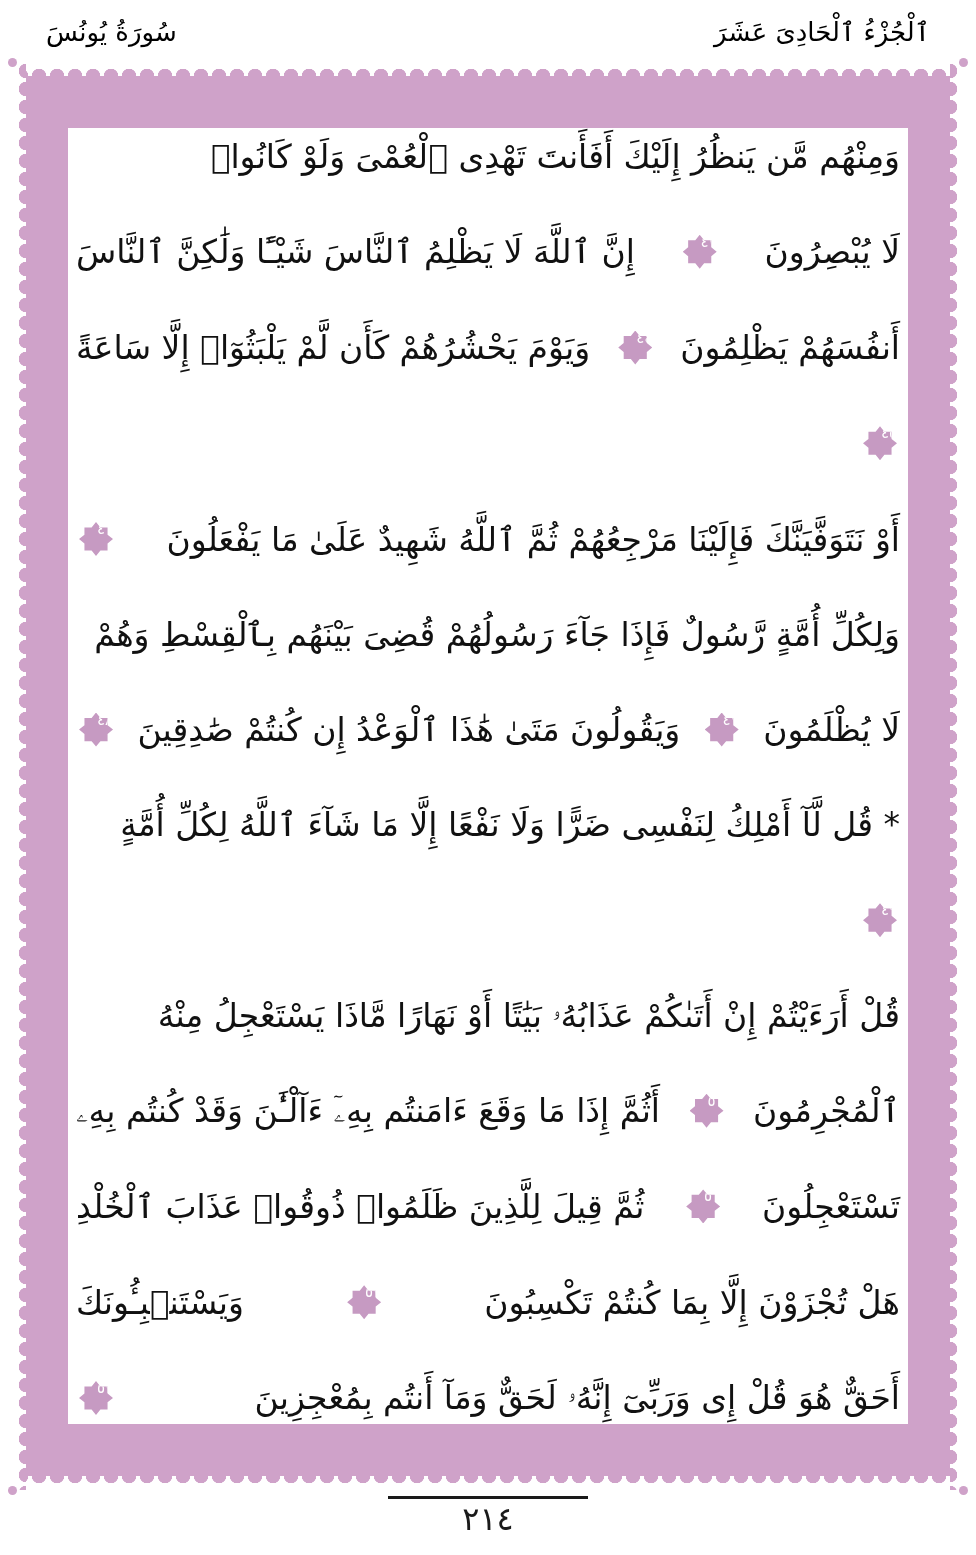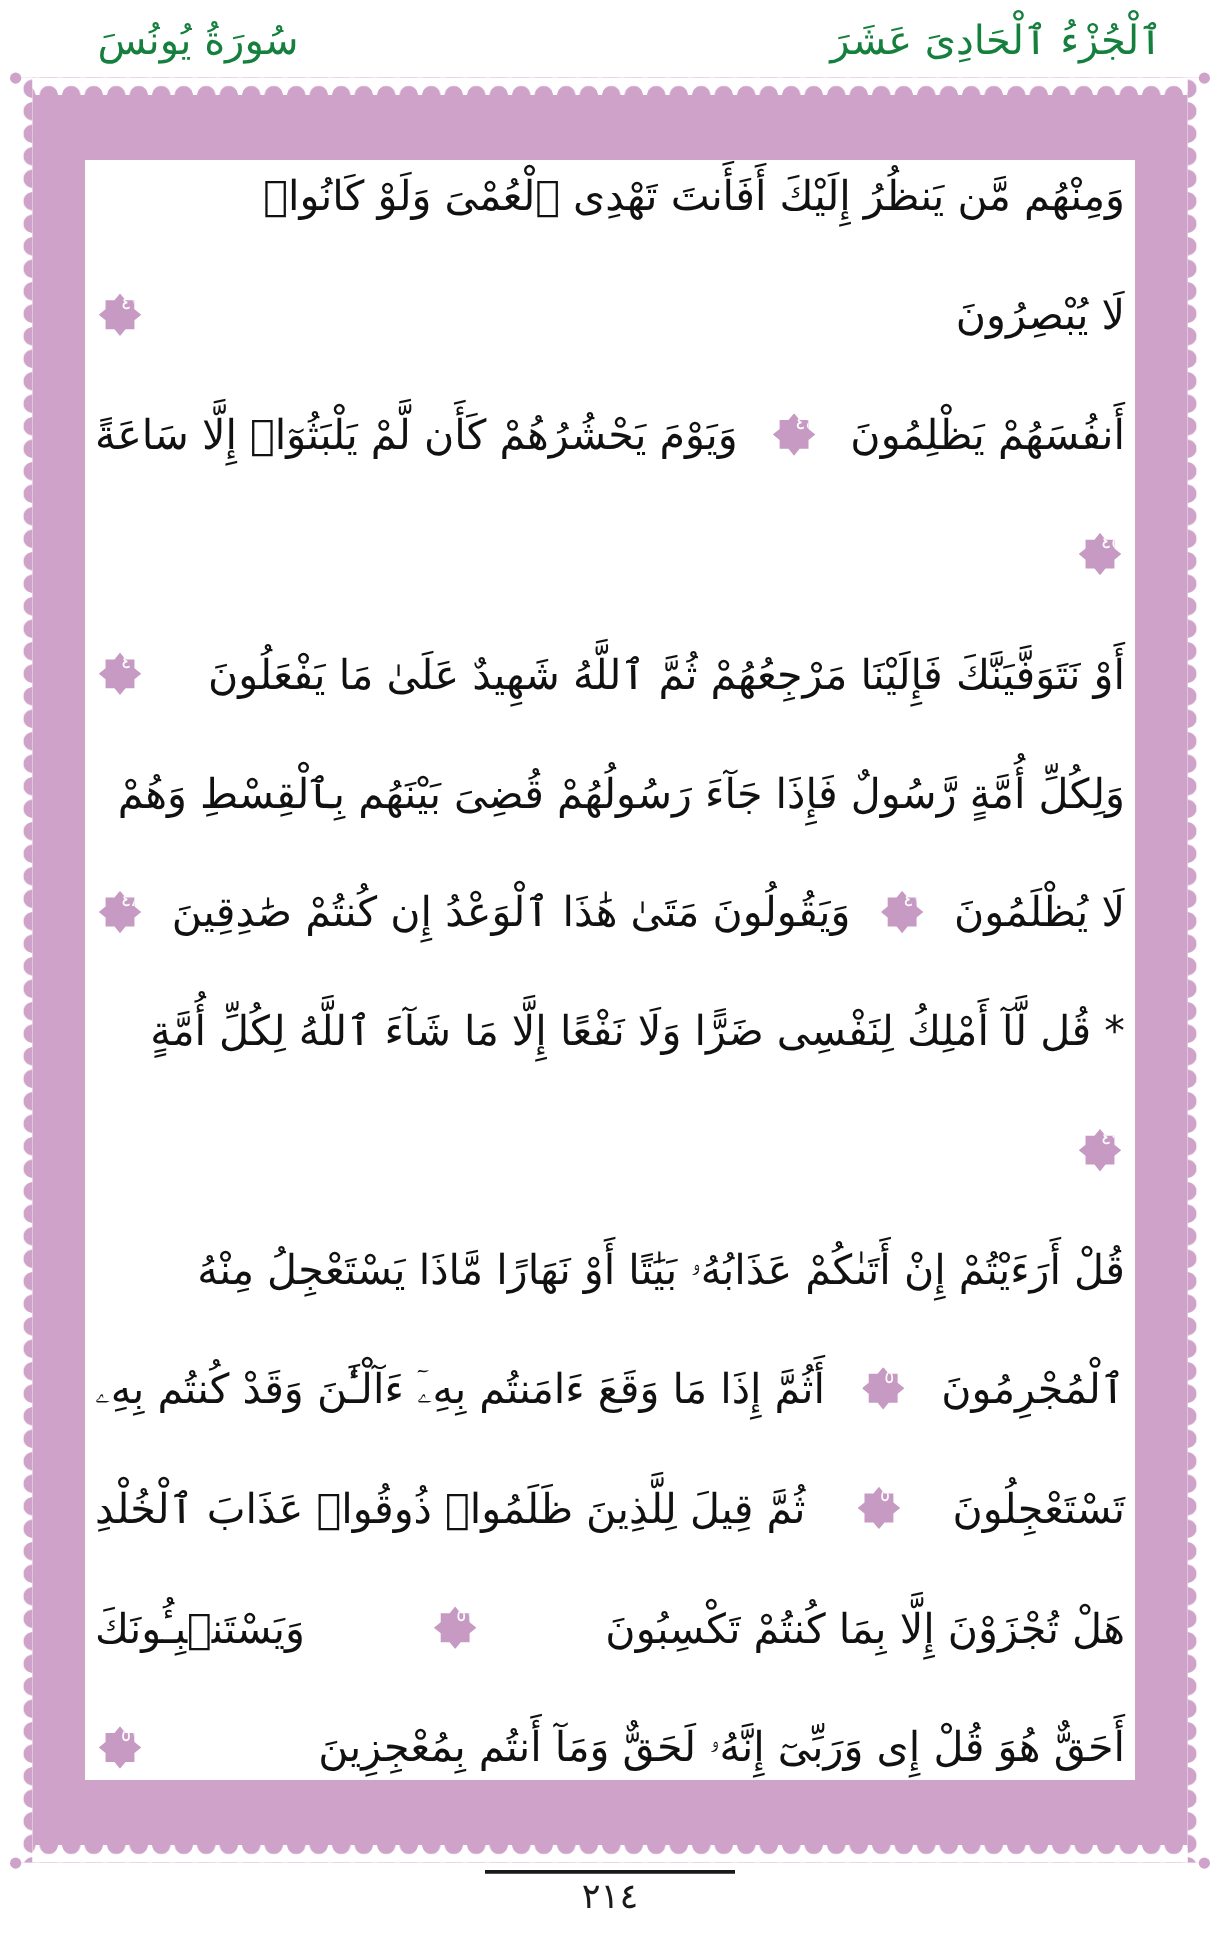--- a/index.html
+++ b/index.html
@@ -23,26 +23,25 @@
     width: 976px;
     height: 48px;
     display: flex;
     flex-direction: row;
     justify-content: space-between;
     align-items: center;
     padding: 0 46px;
     box-sizing: border-box;
   }
   .header-text {
-    font-size: 32px;
-    color: #15803d;
+    font-size: 26px;
+    color: #000000;
     font-family: "DejaVu Sans", "Liberation Sans", sans-serif;
     white-space: nowrap;
     letter-spacing: 0px;
-    margin-left: 32px;
   }
   .juz-label { direction: rtl; text-align: right; }
   .surah-label { direction: rtl; }
 
   
   .frame-outer {
     position: absolute;
     top: 62px;
     left: 12px;
     width: 952px;
@@ -150,21 +149,21 @@
     vertical-align: middle;
   }
 
   
   .page-number {
     position: absolute;
     top: 1500px;
     left: 0;
     width: 976px;
     text-align: center;
-    font-size: 28px;
+    font-size: 32px;
     color: #1a1a1a;
     direction: rtl;
   }
   .footer-rule {
     position: absolute;
     top: 1496px;
     left: 388px;
     width: 200px;
     height: 3px;
     background: #1a1a1a;
@@ -193,20 +192,21 @@
 
 <div class="quran-body">
 
   <div class="ayah-line">
     <span>وَمِنْهُم مَّن يَنظُرُ إِلَيْكَ أَفَأَنتَ تَهْدِى ٱلْعُمْىَ وَلَوْ كَانُوا۟</span>
   </div>
 
   <div class="ayah-line">
     <span>لَا يُبْصِرُونَ</span>
     <span class="verse-marker">٤٣</span>
+    <span>إِنَّ ٱللَّهَ لَا يَظْلِمُ ٱلنَّاسَ شَيْـًٔا وَلَٰكِنَّ ٱلنَّاسَ</span>
   </div>
 
   <div class="ayah-line">
     <span>أَنفُسَهُمْ يَظْلِمُونَ</span>
     <span class="verse-marker">٤٤</span>
     <span>وَيَوْمَ يَحْشُرُهُمْ كَأَن لَّمْ يَلْبَثُوٓا۟ إِلَّا سَاعَةً</span>
   </div>
 
 
   <div class="ayah-line">

